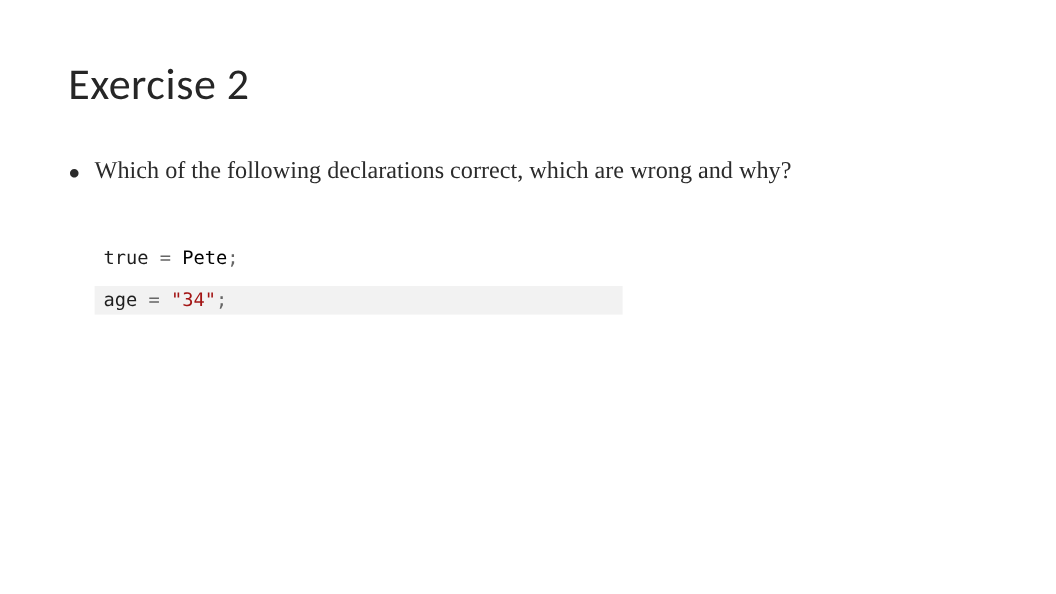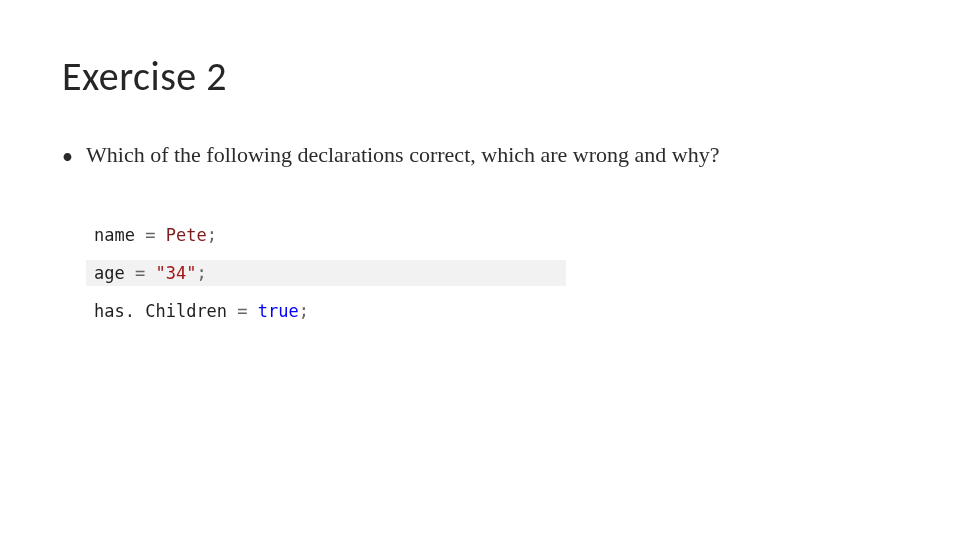--- a/index.html
+++ b/index.html
@@ -63,36 +63,35 @@
     white-space: pre;
     margin-bottom: 12px;
   }
   .code-line.highlight {
     background: #f2f2f2;
   }
   .tok-ident  { color: #1e1e1e; }
   .tok-op     { color: #666666; }
   .tok-str    { color: #a31515; }
   .tok-kw     { color: #0000ff; }
-  .tok-text   { color: #7f1d1d; }
+  .tok-text   { color: #000000; }
   .tok-dot    { color: #333333; }
 </style>
 </head>
 <body>
 
 <div class="slide">
 
   <div class="title">Exercise 2</div>
 
   <div class="body">
     <div class="bullet">
       <div class="dot">•</div>
       <div class="text">Which of the following declarations correct, which are wrong and why?</div>
     </div>
   </div>
 
   <div class="code-area" id="code-area">
-      <div class="code-line"><span class="tok-ident">name</span><span class="tok-op"> = </span><span class="tok-text">Pete</span><span class="tok-op">;</span></div>
+      <div class="code-line"><span class="tok-ident">true</span><span class="tok-op"> = </span><span class="tok-text">Pete</span><span class="tok-op">;</span></div>
       <div class="code-line highlight"><span class="tok-ident">age</span><span class="tok-op"> = </span><span class="tok-str">"34"</span><span class="tok-op">;</span></div>
-      <div class="code-line"><span class="tok-ident">has</span><span class="tok-dot">. </span><span class="tok-ident">Children</span><span class="tok-op"> = </span><span class="tok-kw">true</span><span class="tok-op">;</span></div>
     </div>
 
 </div>
 
 </body></html>

